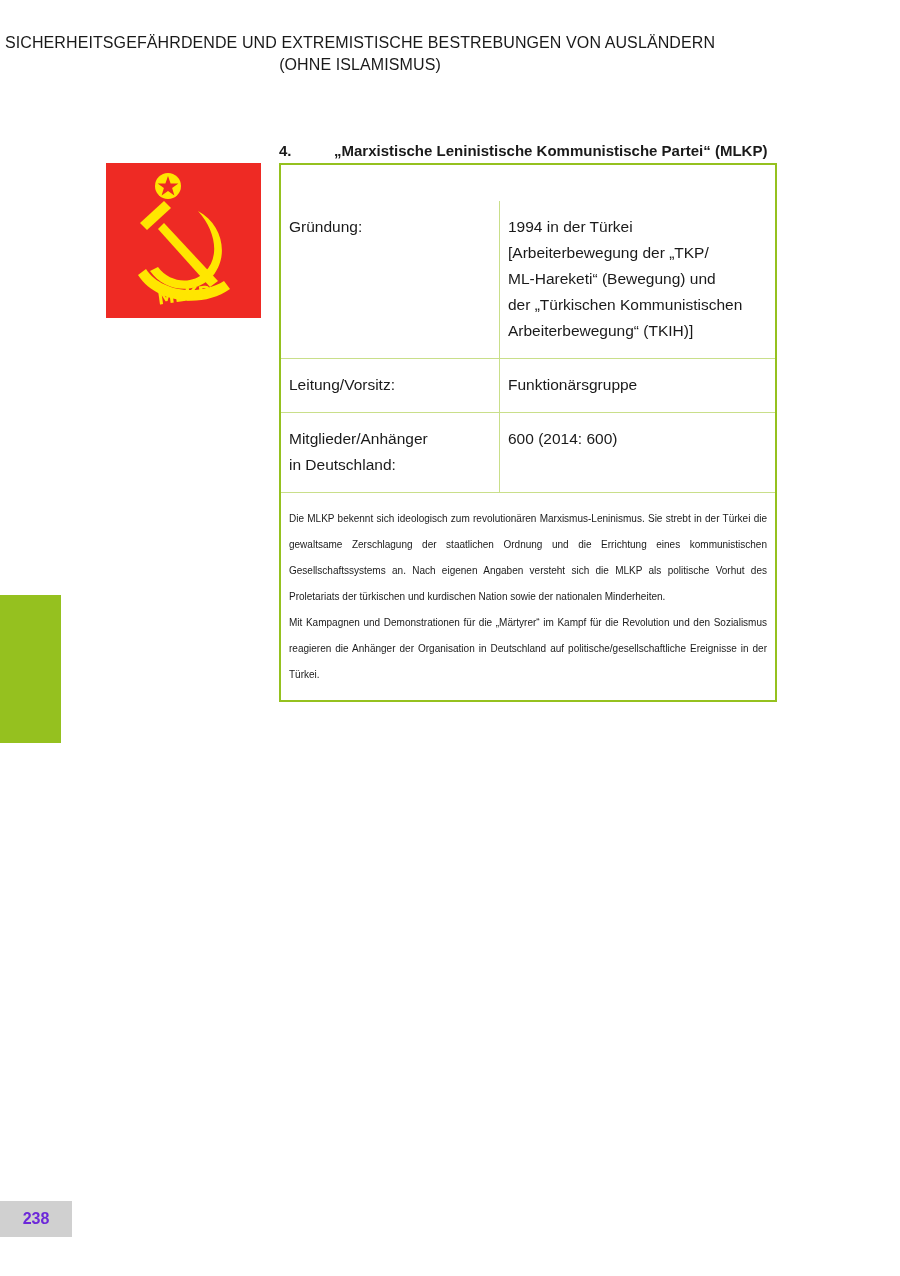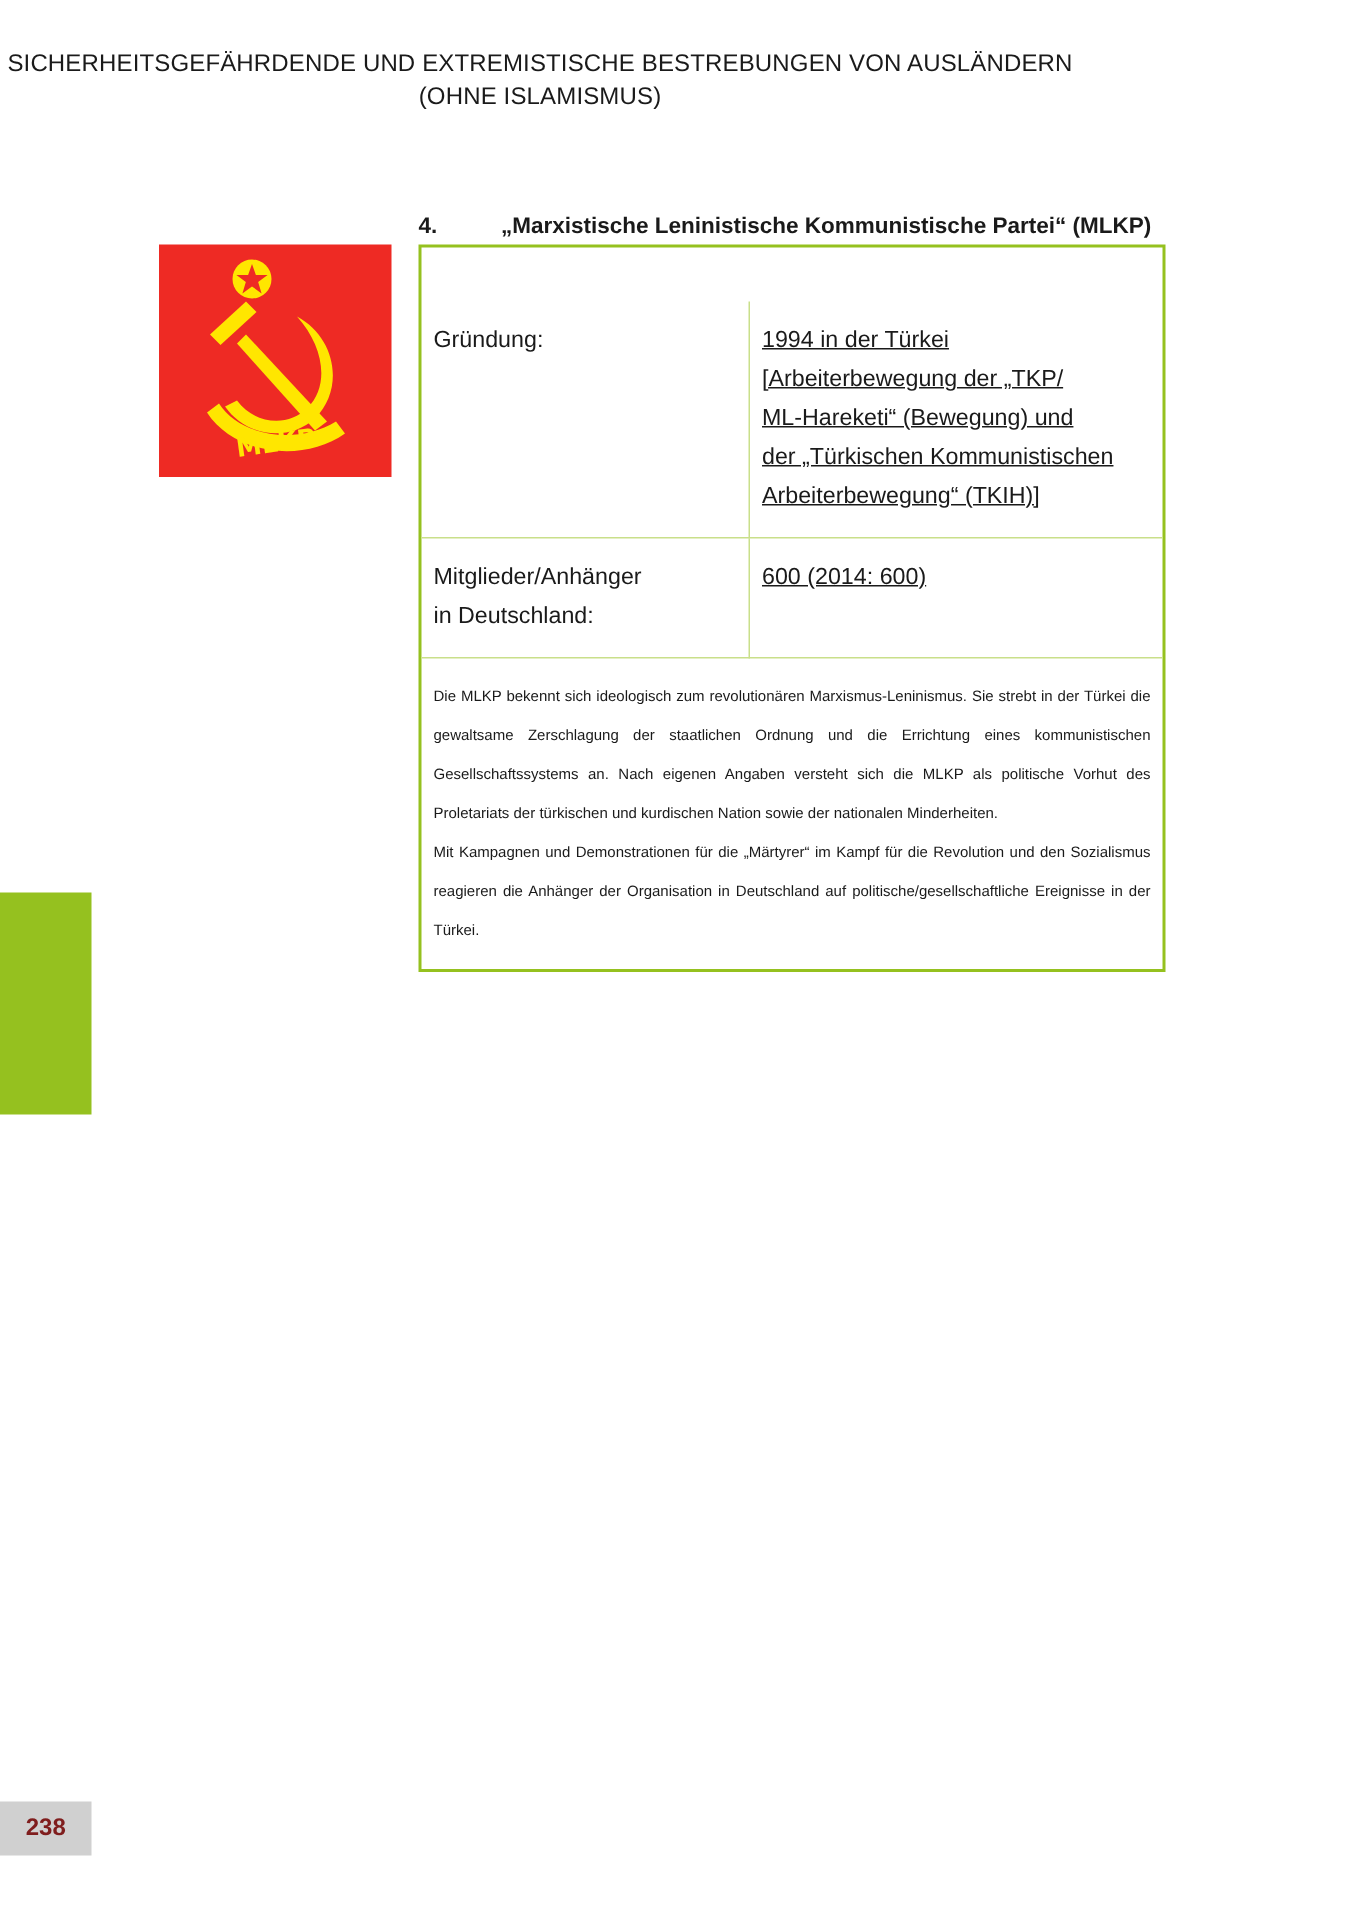--- a/index.html
+++ b/index.html
@@ -25,28 +25,28 @@
     .info-box {
       position: absolute; top: 163px; left: 279px; width: 494px;
       border: 2.5px solid #95c11f; background: #fff;
     }
     .info-table { width: 100%; border-collapse: collapse; table-layout: fixed; margin-top: 36px; }
     .info-table td {
       vertical-align: top; font-size: 15.5px; line-height: 26px; padding: 13px 8px 14px 8px;
       border-bottom: 1.5px solid #c9df8a;
     }
     .info-table td.label { width: 202px; border-right: 1.5px solid #c9df8a; }
-    .info-table td.value { padding-left: 8px; text-decoration: underline; }
+    .info-table td.value { padding-left: 8px; }
     .value-line { display: block; }
     .description { padding: 13px 8px 12px 8px; font-size: 10px; line-height: 26px; text-align: justify; }
     .description p { margin: 0; }
     .side-tab { position: absolute; top: 595px; left: 0; width: 61px; height: 148px; background: #95c11f; }
     .page-number {
-      position: absolute; top: 1201px; left: 0; width: 61px; height: 36px; background: #d0d0d0;
-      font-size: 16px; font-weight: bold; line-height: 36px; text-align: center; color: #7f1d1d;
+      position: absolute; top: 1201px; left: 0; width: 72px; height: 36px; background: #d0d0d0;
+      font-size: 16px; font-weight: bold; line-height: 36px; text-align: center; color: #6d28d9;
     }
   </style>
 </head>
 <body>
 
 <div class="running-header">
   <div>SICHERHEITSGEFÄHRDENDE UND EXTREMISTISCHE BESTREBUNGEN VON AUSLÄNDERN</div>
   <div>(OHNE ISLAMISMUS)</div>
 </div>
 
@@ -78,20 +78,26 @@
       <td class="label">Gründung:</td>
       <td class="value">
         <span class="value-line">1994 in der Türkei</span>
         <span class="value-line">[Arbeiterbewegung der „TKP/</span>
         <span class="value-line">ML-Hareketi“ (Bewegung) und</span>
         <span class="value-line">der „Türkischen Kommunistischen</span>
         <span class="value-line">Arbeiterbewegung“ (TKIH)]</span>
       </td>
     </tr>
     <tr>
+      <td class="label">Leitung/Vorsitz:</td>
+      <td class="value">
+        <span class="value-line">Funktionärsgruppe</span>
+      </td>
+    </tr>
+    <tr>
       <td class="label">
         <span class="value-line">Mitglieder/Anhänger</span>
         <span class="value-line">in Deutschland:</span>
       </td>
       <td class="value">
         <span class="value-line">600 (2014: 600)</span>
       </td>
     </tr>
   </tbody>
     </table>

